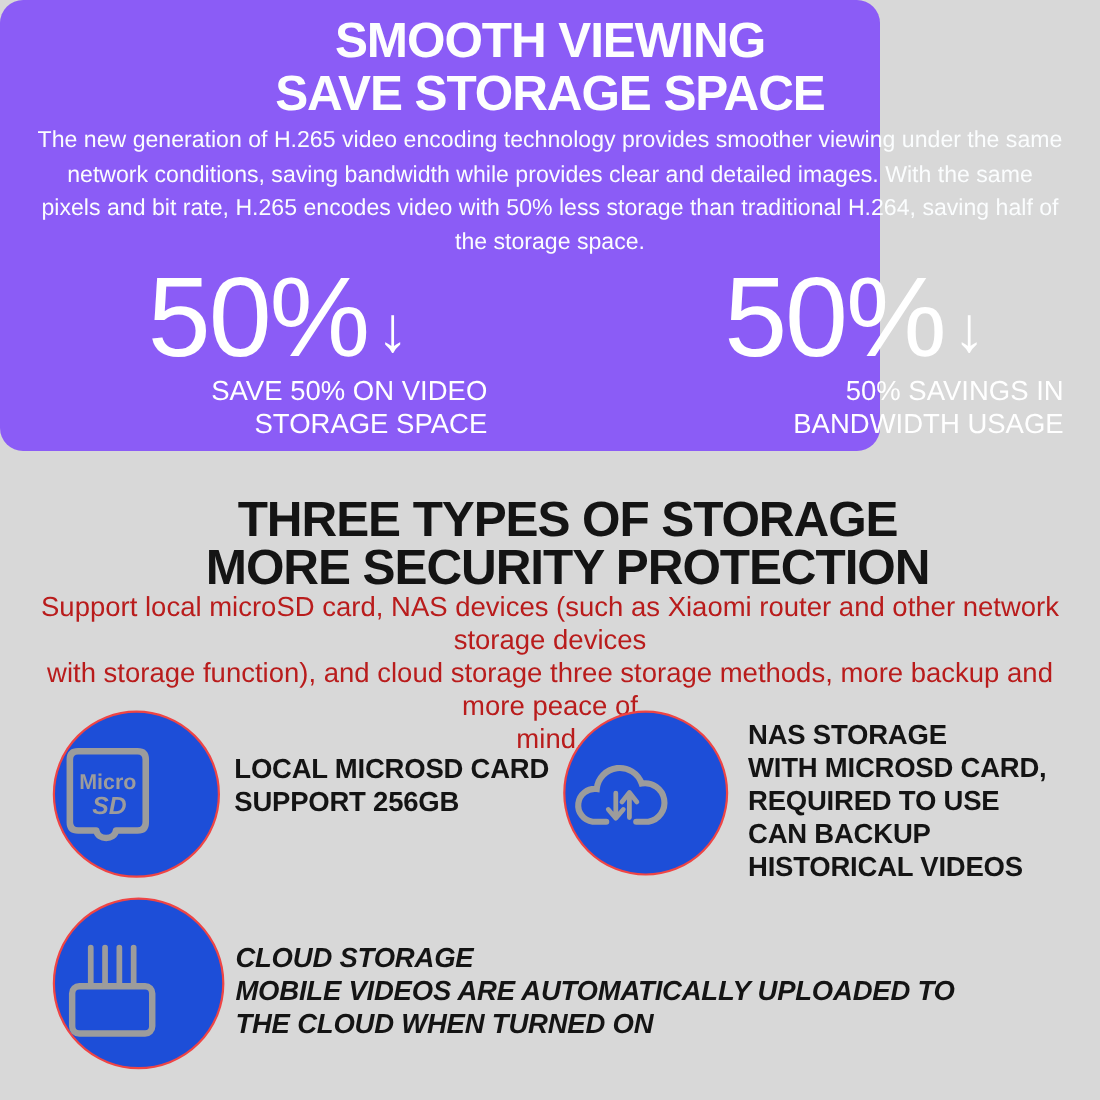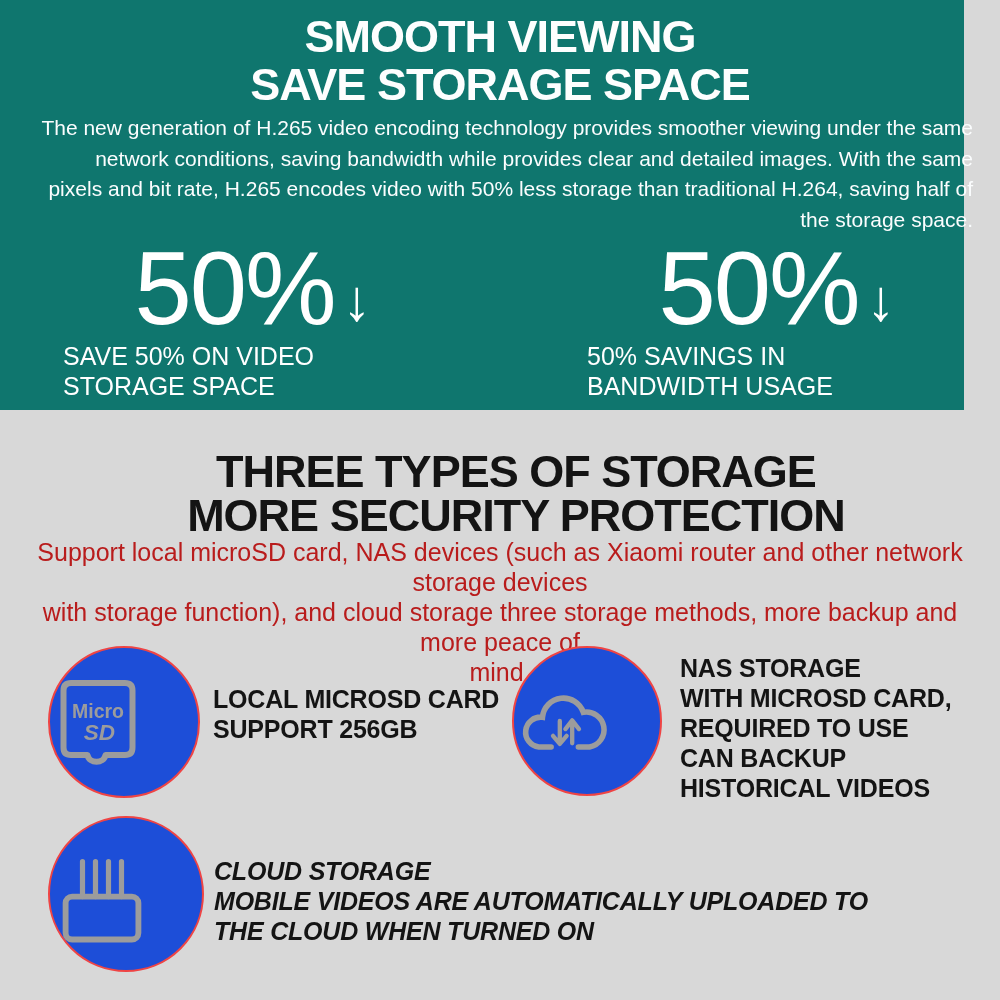--- a/index.html
+++ b/index.html
@@ -1,26 +1,26 @@
 <!DOCTYPE html>
 <html><head>
 <meta charset="utf-8">
 <style>
   html,body{margin:0;padding:0;}
   body{width:1000px;height:1000px;overflow:hidden;background:#d8d8d8;
        font-family:"Liberation Sans",sans-serif;}
   .page{position:relative;width:1000px;height:1000px;background:#d8d8d8;}
 
   
-  .hero{position:absolute;left:0;top:0;width:964px;height:410px;background:#0f766e;color:#fff;}
+  .hero{position:absolute;left:0;top:0;width:800px;height:410px;background:#8b5cf6;color:#fff;border-radius:21px;}
   .hero-title{position:absolute;left:0;top:13px;width:1000px;text-align:center;
               font-weight:bold;font-size:45px;line-height:48px;letter-spacing:-1px;color:#fdfefe;}
-  .hero-par{position:absolute;left:27px;top:113px;width:946px;text-align:right;
+  .hero-par{position:absolute;left:27px;top:113px;width:946px;text-align:center;
             font-size:21px;line-height:30.5px;color:#fbfdfe;}
-  .stat{position:absolute;top:247px;text-align:left;}
+  .stat{position:absolute;top:247px;text-align:right;}
   .stat-1{left:63px;width:380px;}
   .stat-2{left:587px;width:380px;}
   .stat-value{display:flex;justify-content:center;align-items:flex-end;height:84px;}
   .stat-num{font-size:103px;line-height:84px;font-weight:400;letter-spacing:-2px;}
   .stat-arrow{font-size:58px;line-height:62px;margin-left:8px;font-weight:400;}
   .stat-label{margin-top:10px;font-size:25px;line-height:30px;color:#fff;}
 
   
   .storage{position:absolute;left:0;top:410px;width:1000px;height:590px;background:#d8d8d8;}
   .storage-title{position:absolute;left:0;top:24px;width:1000px;text-align:center;

